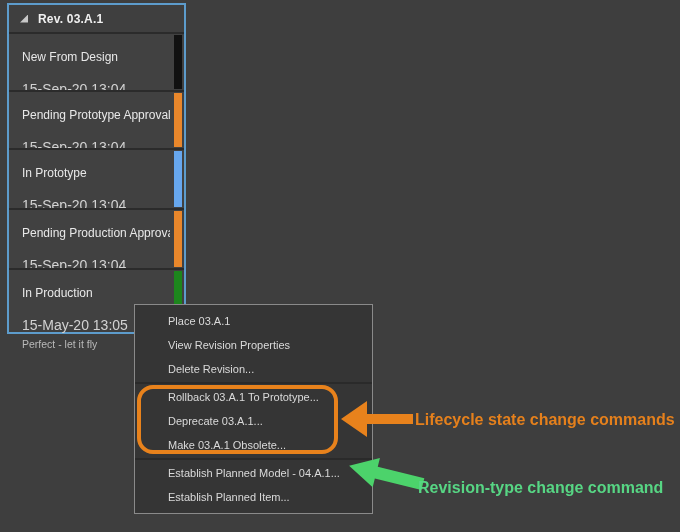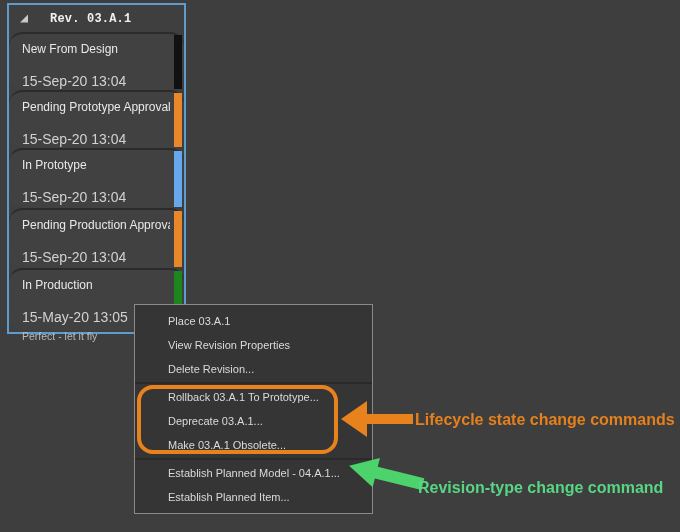--- a/index.html
+++ b/index.html
@@ -11,31 +11,31 @@
   }
   .stage{position:absolute;inset:0;}
 
   
   .panel{
     position:absolute;left:7px;top:3px;width:179px;height:331px;
     box-sizing:border-box;border:2px solid #5d9ccc;background:#3f3f3f;
     z-index:1;
   }
   .panel-header{
-    height:27px;display:flex;align-items:center;gap:22px;
-    padding-left:11px;background:#3f3f3f;font-family:Liberation Mono, monospace;
+    height:27px;display:flex;align-items:center;gap:10px;
+    padding-left:11px;background:#3f3f3f;
   }
   .tri{
     width:8px;height:8px;background:#c8c8c8;flex:0 0 auto;
     clip-path:polygon(100% 0,100% 100%,0 100%);
   }
   .panel-title{font-size:12px;font-weight:bold;color:#f0f0f0;letter-spacing:.2px;}
   .rev-item{
     position:relative;box-sizing:border-box;border-top:2px solid #2b2b2b;
-    background:#414141;padding:7px 14px 0 13px;border-radius:14px;
+    background:#414141;padding:15px 14px 0 13px;
   }
   .rev-item.h58{height:58px}
   .rev-item.h60{height:60px}
   .rev-item.h62{height:62px}
   .rev-title{
     font-size:12px;color:#e8e8e8;line-height:16px;white-space:nowrap;
     overflow:hidden;max-width:152px;
   }
   .rev-date{font-size:14px;color:#d2d2d2;line-height:16px;margin-top:16px;}
   .rev-note{font-size:10.5px;color:#b9b9b9;line-height:13px;margin-top:5px;}

